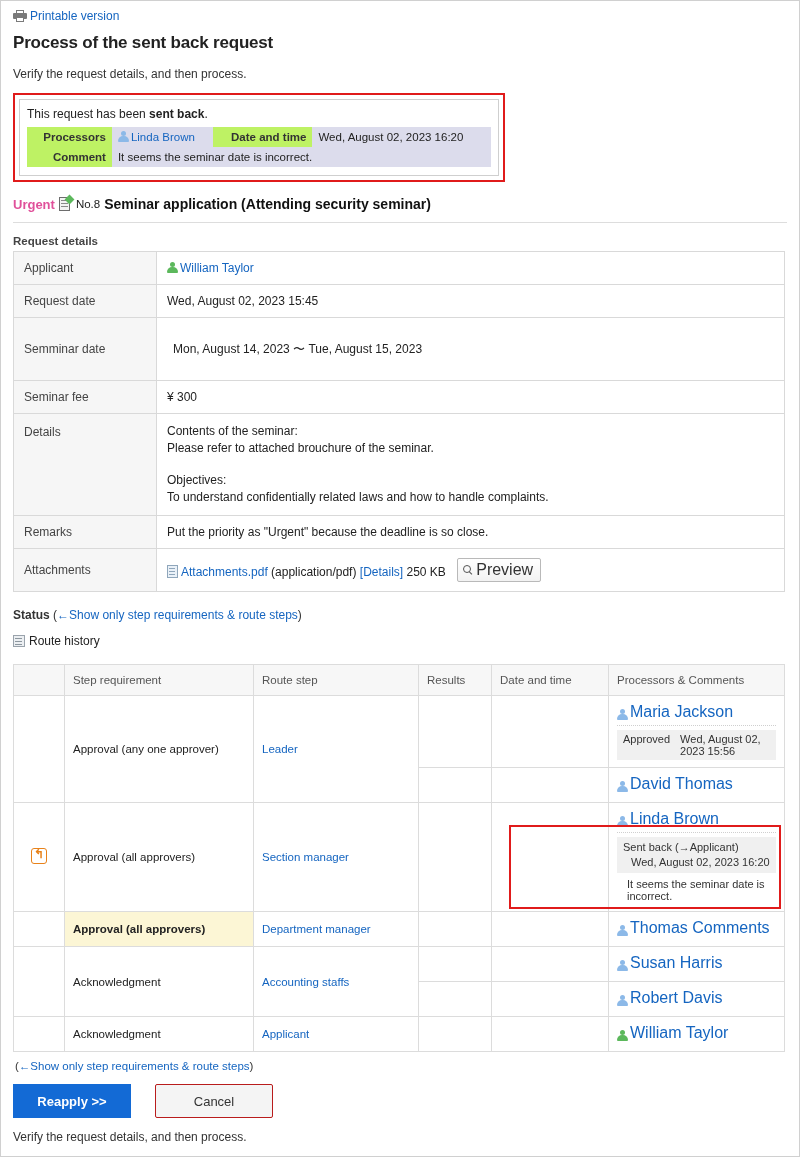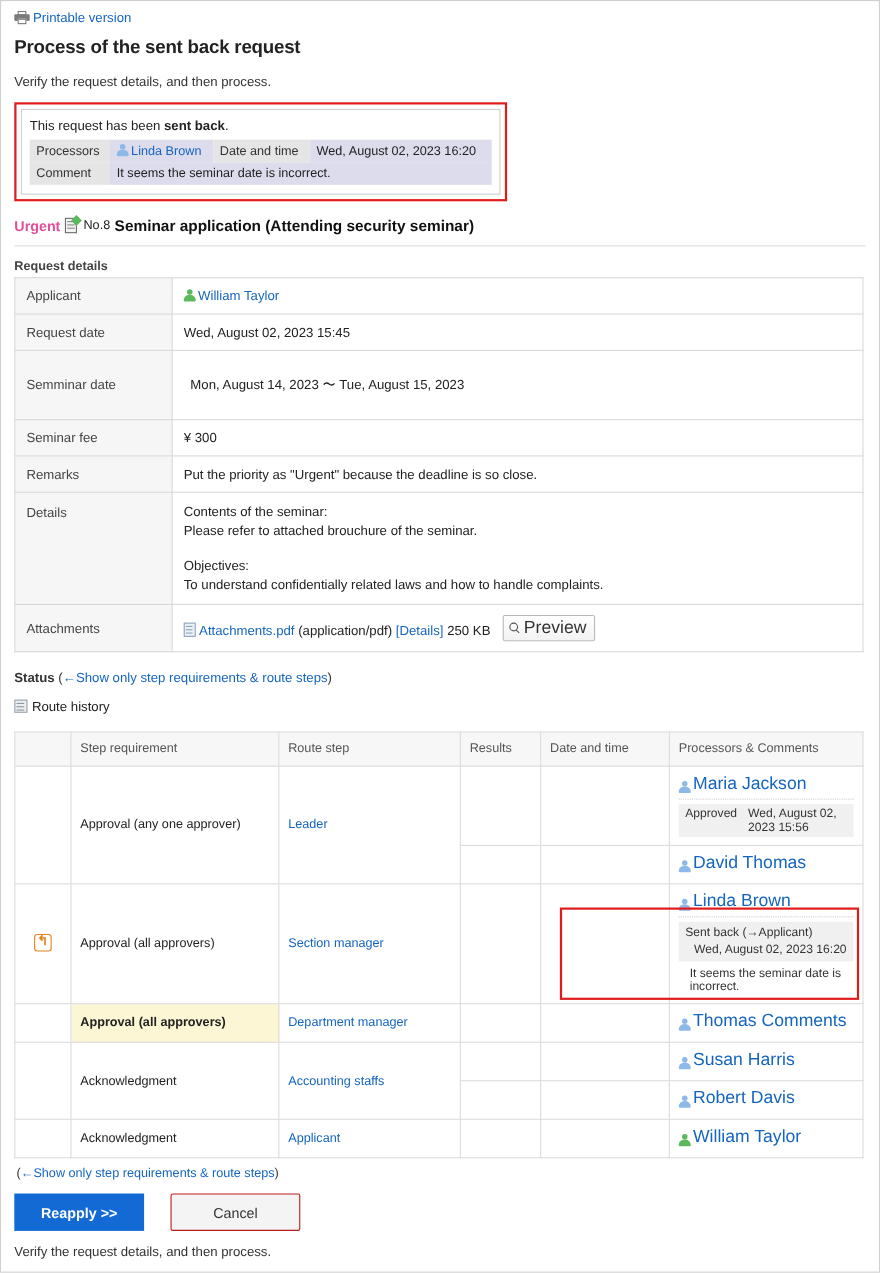--- a/index.html
+++ b/index.html
@@ -59,38 +59,38 @@
     margin: 6px 0 14px 0;
     letter-spacing: -0.2px;
   }
   .lead-text { font-size: 12px; color: #333; margin: 0 0 12px 0; }
 
   
   .alert-outer {
     border: 2px solid #e01b1b;
     padding: 4px;
     margin: 0 0 14px 0;
-    width: 448px;
+    width: 492px;
     box-sizing: border-box;
   }
   .alert-inner {
     border: 1px solid #cfcfcf;
     background: #fff;
     padding: 7px 7px 8px 7px;
   }
   .alert-msg { font-size: 12px; margin-bottom: 6px; color: #222; }
   .alert-msg b { font-weight: bold; }
   table.alert-table { border-collapse: collapse; width: 100%; font-size: 11.5px; }
   table.alert-table td { padding: 4px 6px; vertical-align: middle; }
   table.alert-table td.lbl {
-    background: #e5e5e5;
-    font-weight: normal;
+    background: #bef264;
+    font-weight: bold;
     color: #333;
     white-space: nowrap;
-    text-align: left;
+    text-align: right;
   }
   table.alert-table td.val {
     background: #dcdcec;
     color: #222;
     white-space: nowrap;
   }
 
   
   .req-title-row {
     display: flex;
@@ -414,32 +414,32 @@
         <td class="key">Semminar date</td>
         <td class="val" style="height:44px;">
           <span class="indent">Mon, August 14, 2023 〜 Tue, August 15, 2023</span>
         </td>
       </tr>
       <tr>
         <td class="key">Seminar fee</td>
         <td class="val">¥ 300</td>
       </tr>
       <tr>
-        <td class="key">Remarks</td>
-        <td class="val">Put the priority as "Urgent" because the deadline is so close.</td>
-      </tr>
-      <tr>
         <td class="key" style="vertical-align:top; padding-top:11px;">Details</td>
         <td class="val detail-multiline" style="vertical-align:top;">
           <div>Contents of the seminar:</div>
           <div>Please refer to attached brouchure of the seminar.</div>
           <div class="detail-gap"></div>
           <div>Objectives:</div>
           <div>To understand confidentially related laws and how to handle complaints.</div>
         </td>
+      </tr>
+      <tr>
+        <td class="key">Remarks</td>
+        <td class="val">Put the priority as "Urgent" because the deadline is so close.</td>
       </tr>
       <tr>
         <td class="key">Attachments</td>
         <td class="val">
           <span class="file-ico"><span class="sheet"></span><i></i><i></i><i></i></span><a href="#">Attachments.pdf</a>
           <span>(application/pdf)</span>
           <a href="#">[Details]</a>
           <span>250 KB</span>
           <span class="preview-btn">
             <span class="mag-ico">

